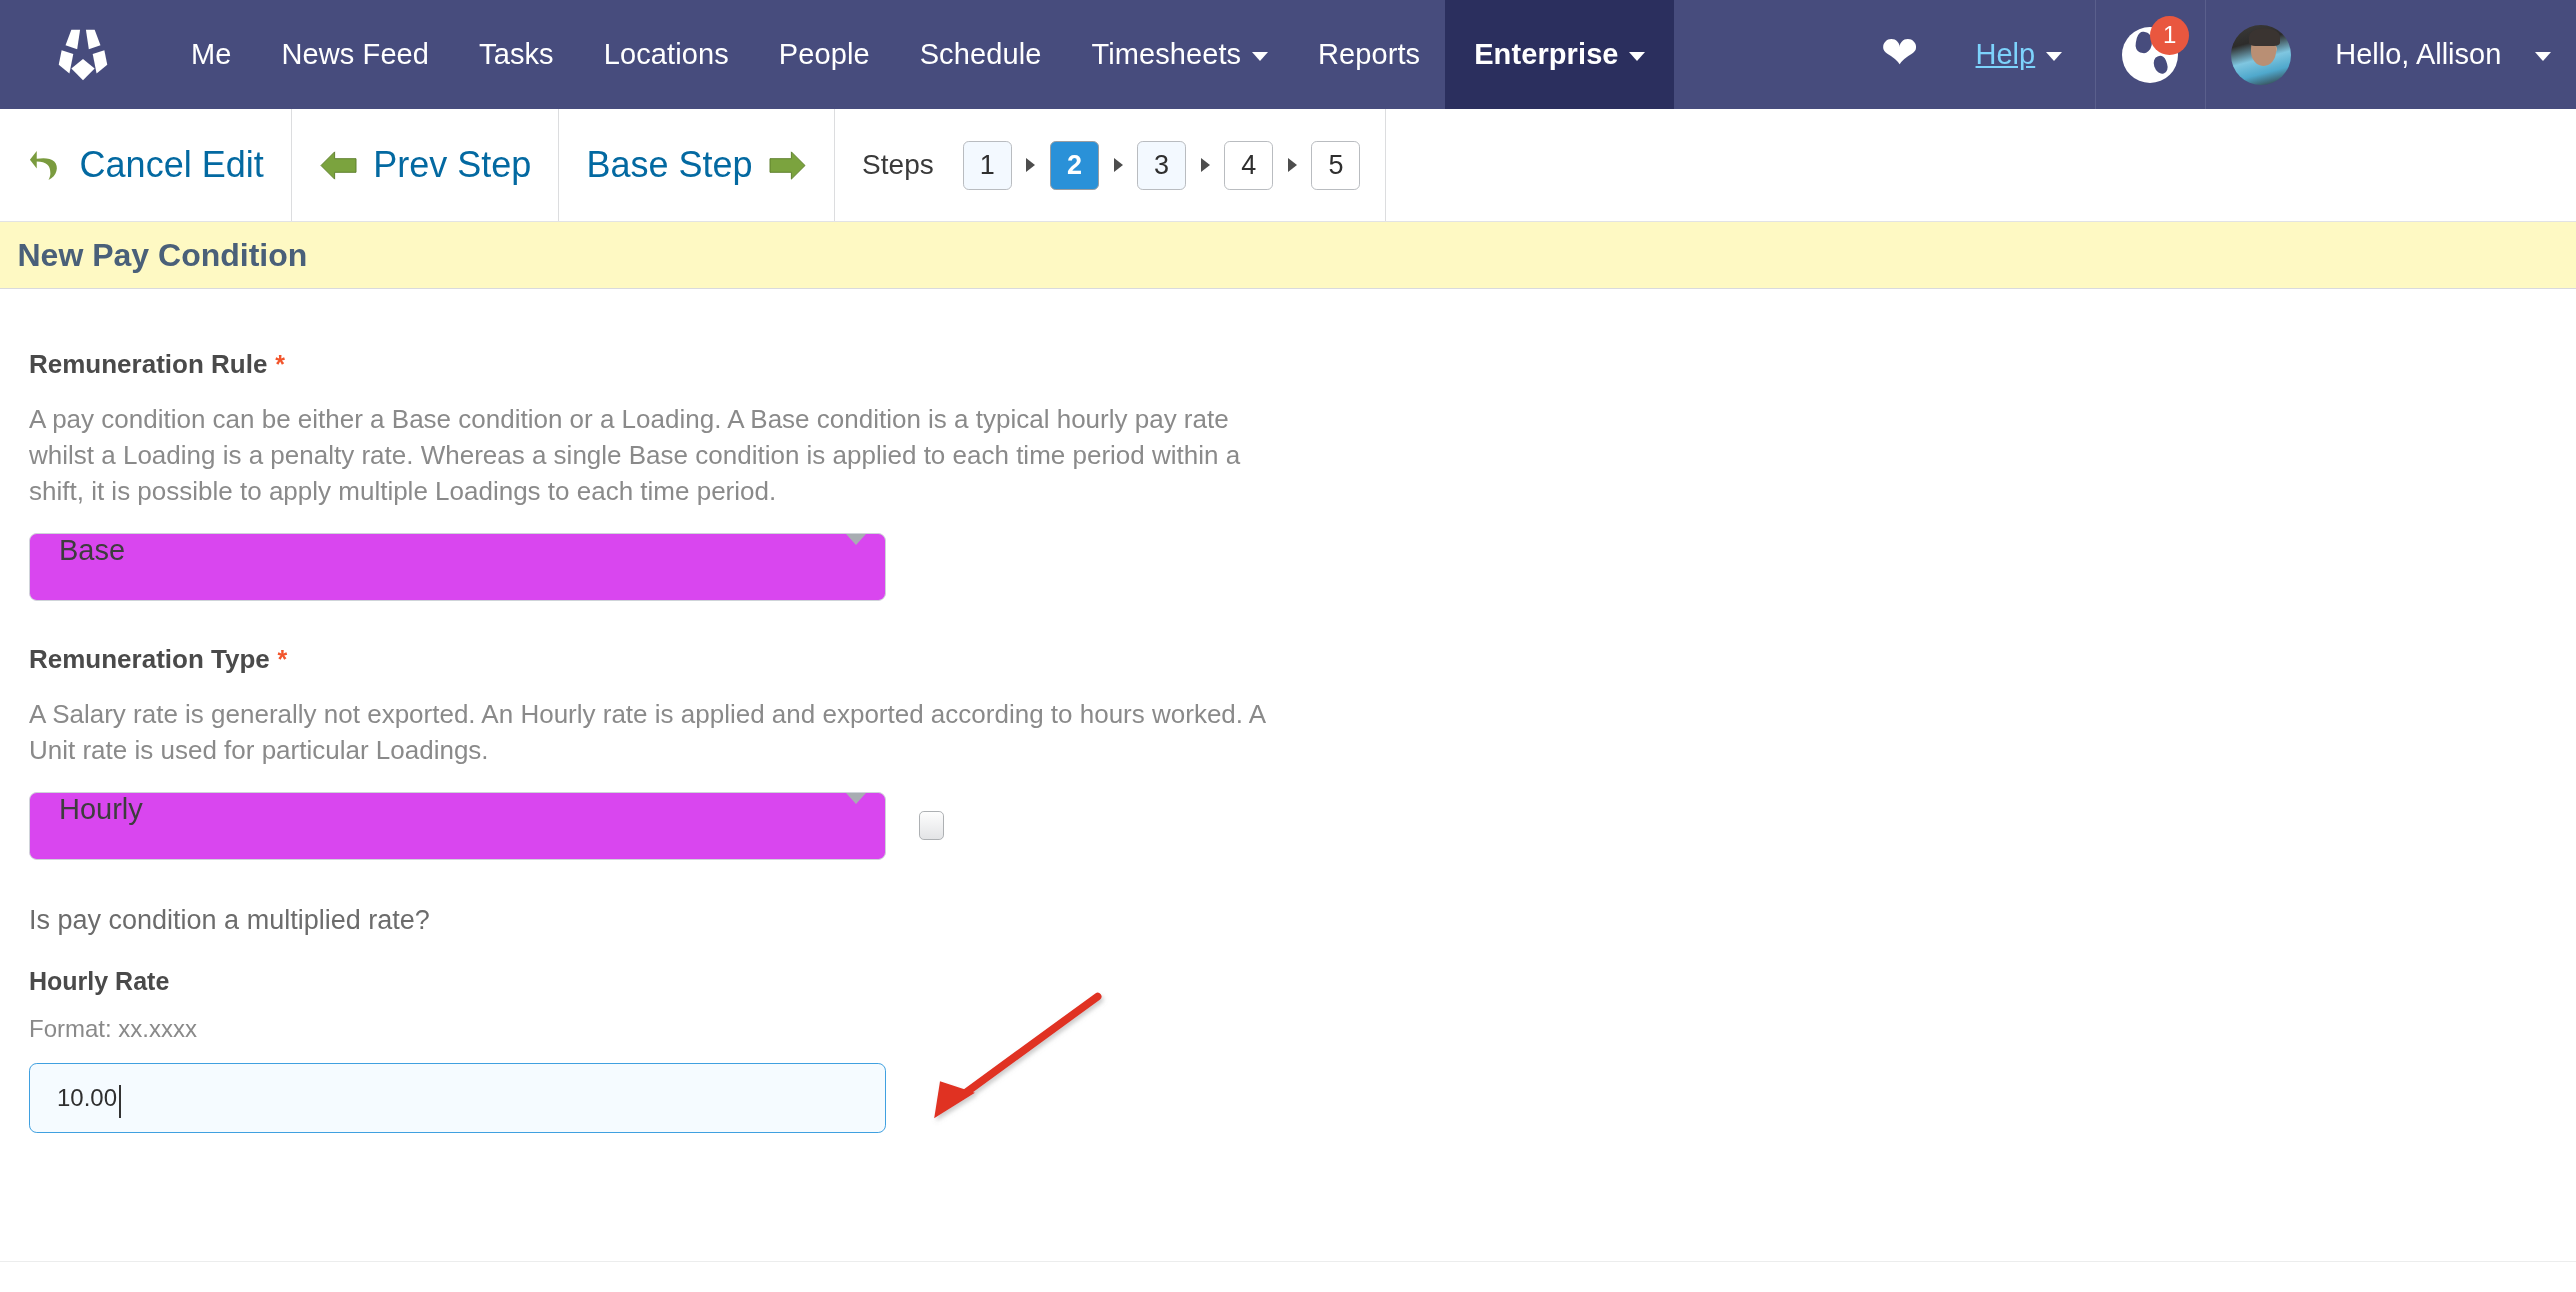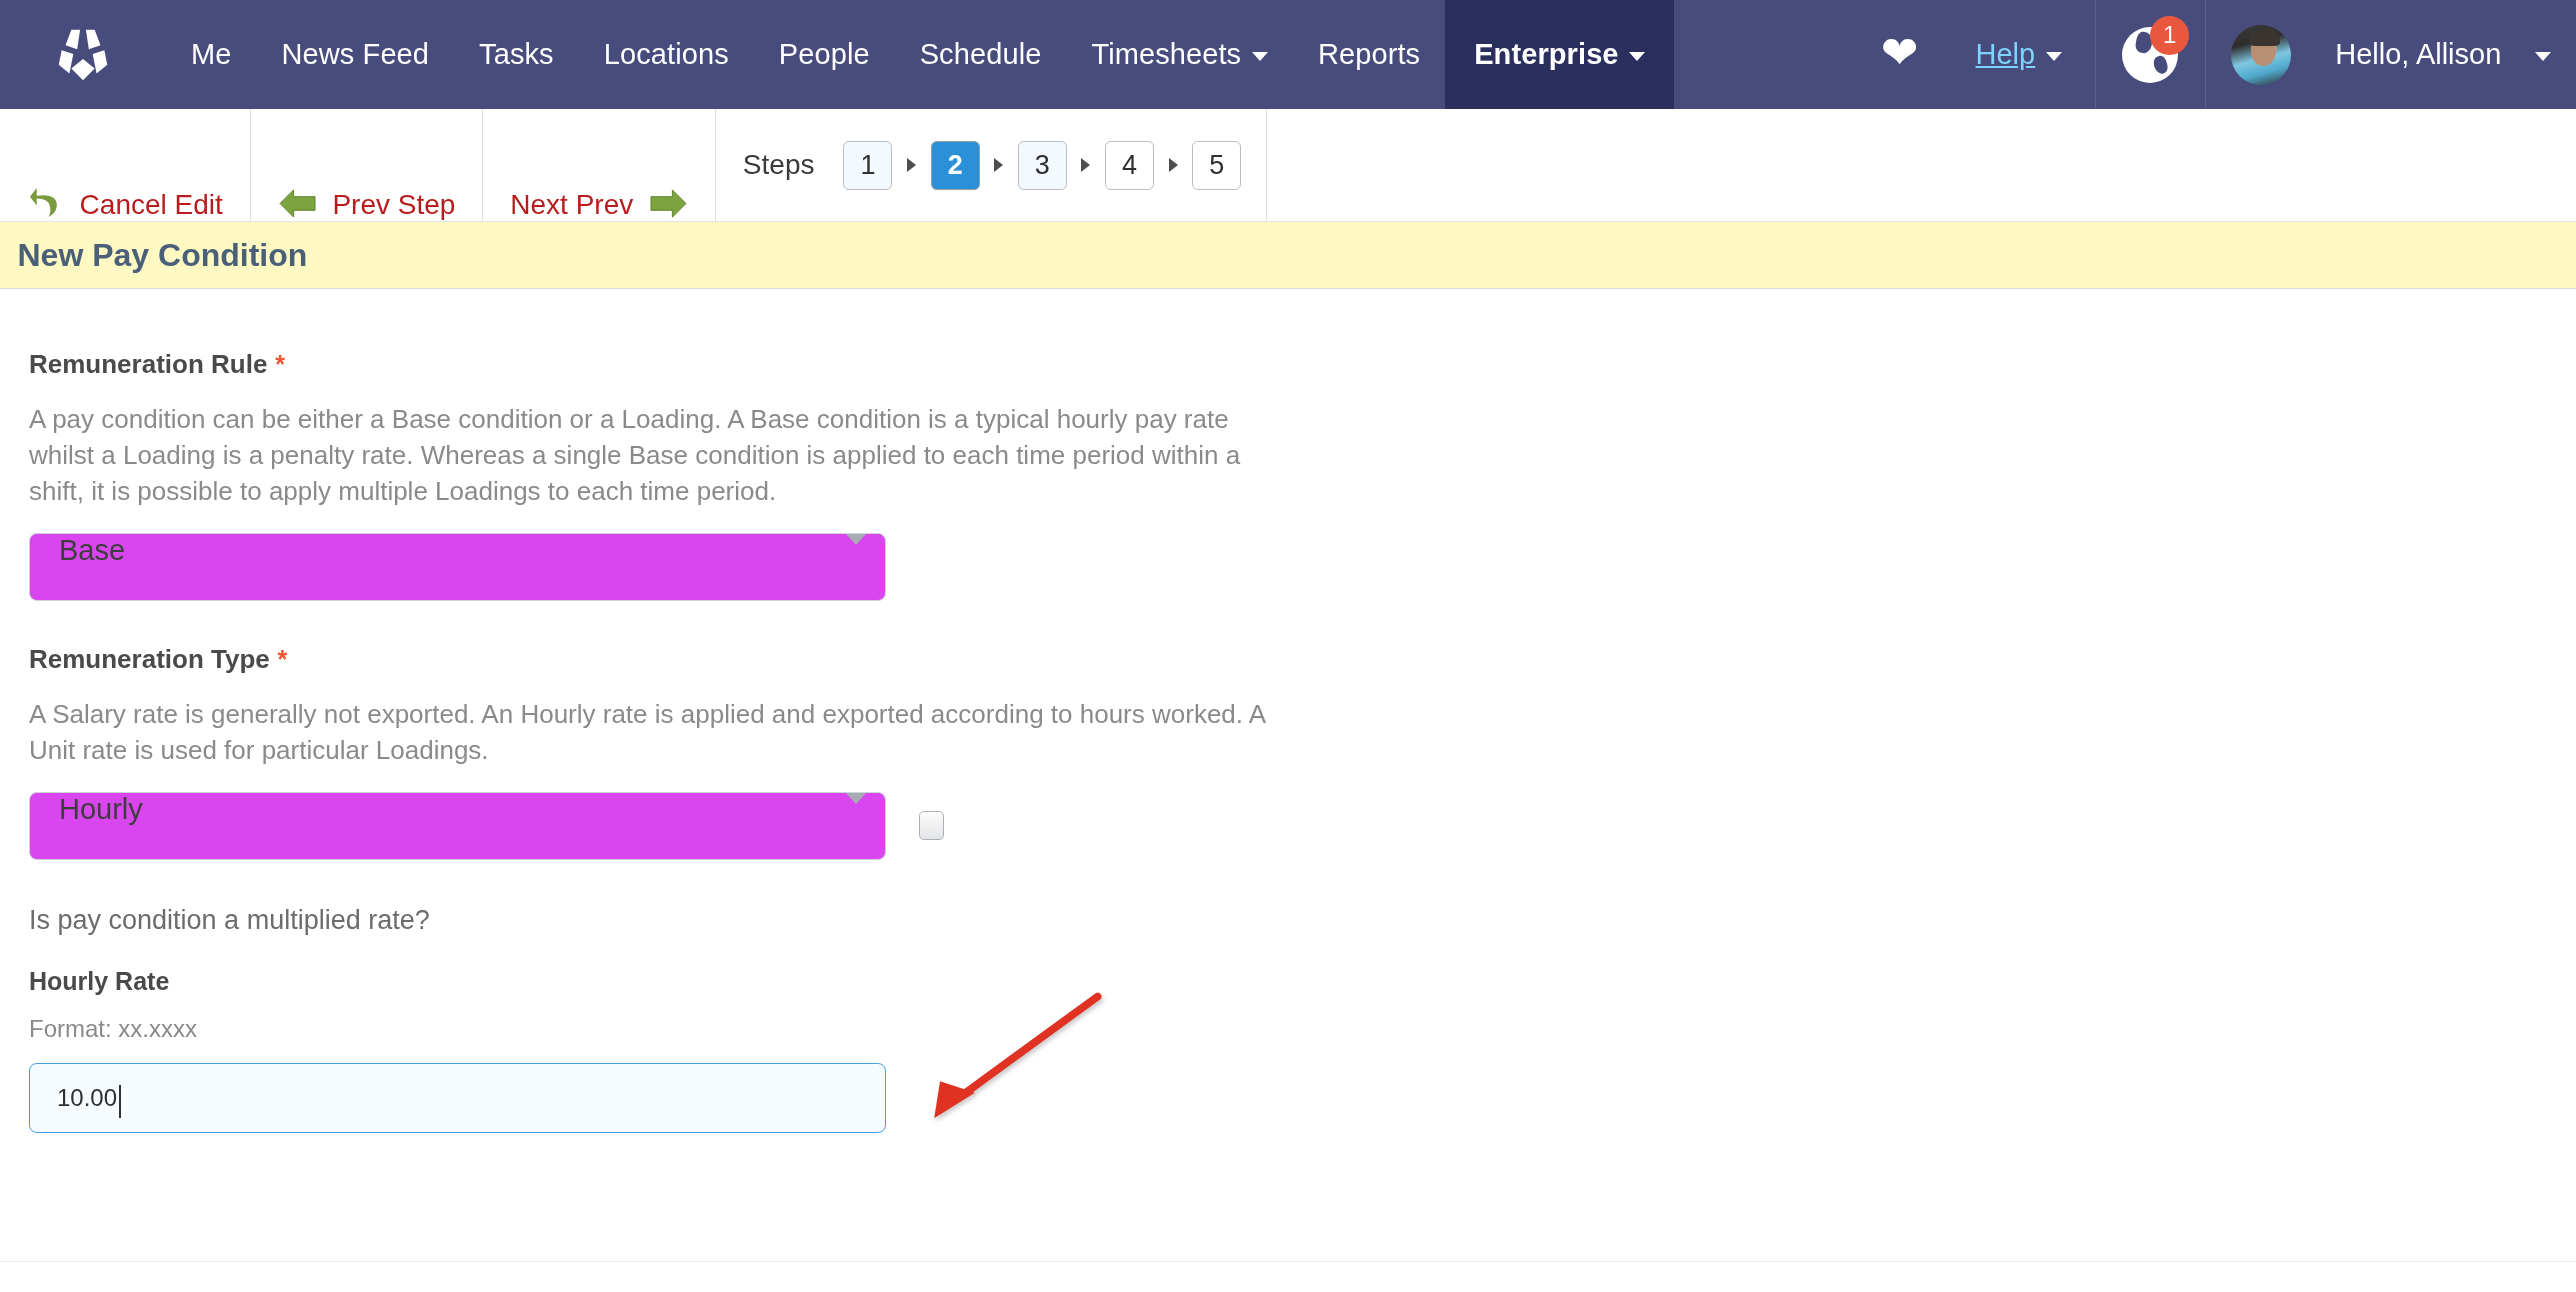--- a/index.html
+++ b/index.html
@@ -171,25 +171,25 @@
   .toolbar {
     height: 112px;
     background: #ffffff;
     border-bottom: 1.9px solid #e2e3e5;
     display: flex;
     align-items: stretch;
     position: relative;
   }
   .tb-cell {
     display: flex;
-    align-items: flex-end;
+    align-items: center;
     border-right: 1px solid #dcdddf;
     padding: 0 27px;
-    color: #b91c1c;
-    font-size: 28px;
+    color: #0369a1;
+    font-size: 36px;
     white-space: nowrap;
     cursor: pointer;
   }
   .tb-cell.no-border { border-right: none; }
   .tb-icon { flex: none; }
   .tb-icon.left { margin-right: 15.6px; }
   .tb-icon.right { margin-left: 15.6px; }
 
   .steps-cell {
     display: flex;
@@ -443,21 +443,21 @@
   </div>
 
   <div class="tb-cell">
     <svg class="tb-icon left" width="39" height="35" viewBox="0 0 40 36">
       <path d="M2 18 L16 4 L16 11 L38 11 L38 25 L16 25 L16 32 Z" fill="#7ba33e" stroke="#5e7f2c" stroke-width="1"></path>
     </svg>
     <span>Prev Step</span>
   </div>
 
   <div class="tb-cell">
-    <span>Next Prev</span>
+    <span>Base Step</span>
     <svg class="tb-icon right" width="39" height="35" viewBox="0 0 40 36">
       <path d="M38 18 L24 4 L24 11 L2 11 L2 25 L24 25 L24 32 Z" fill="#7ba33e" stroke="#5e7f2c" stroke-width="1"></path>
     </svg>
   </div>
 
   <div class="steps-cell">
     <span class="steps-label">Steps</span>
     <div class="step-box visited">1</div>
     <i class="step-arrow"></i>
     <div class="step-box current">2</div>

